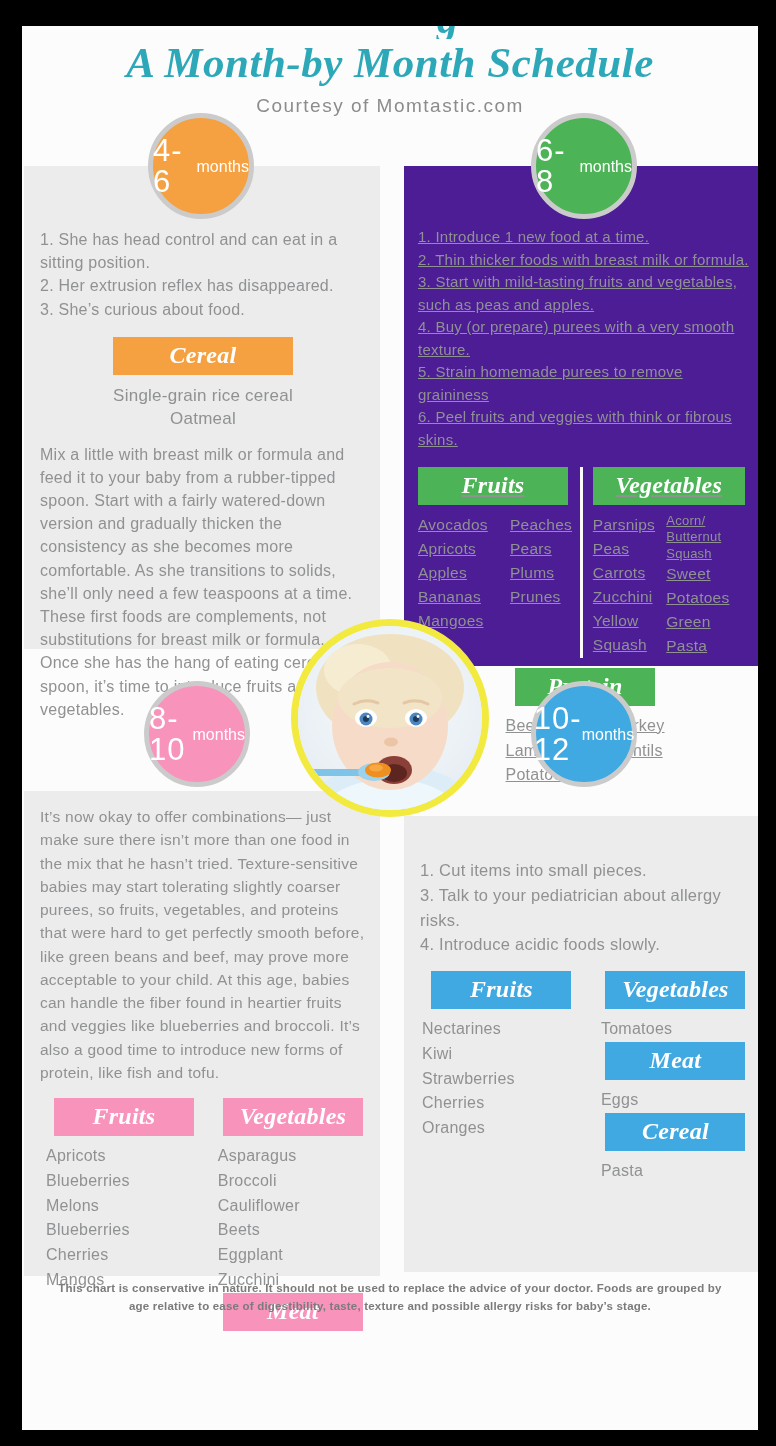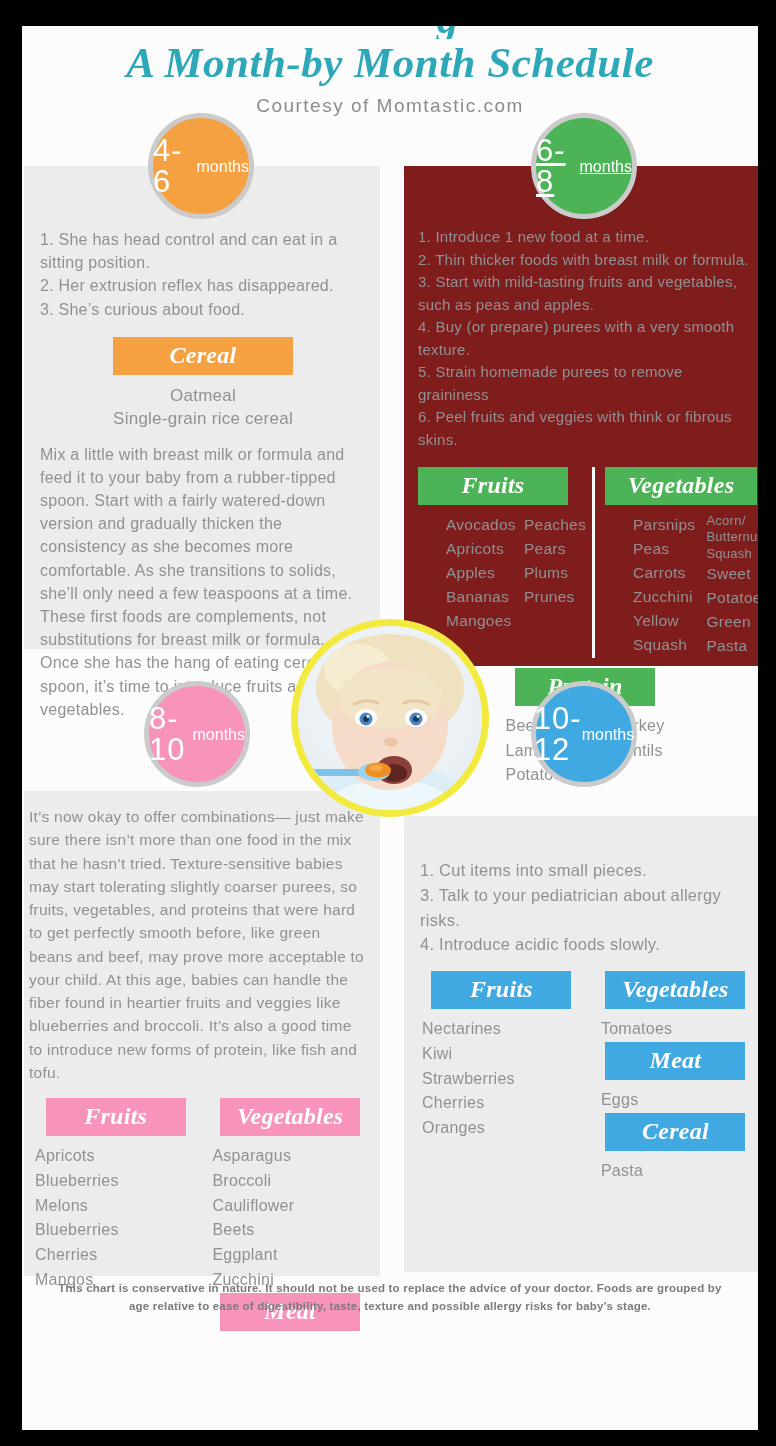--- a/index.html
+++ b/index.html
@@ -10,21 +10,21 @@
   
   .fragment-strip{position:absolute;left:0;top:0;width:100%;height:13px;overflow:hidden;}
   .fragment-strip span{position:absolute;left:415px;top:-31px;font:italic 600 42px "Liberation Serif","DejaVu Serif",serif;}
   .title{margin:12px 0 0 0;text-align:center;font:italic 600 43px "Liberation Serif","DejaVu Serif",serif;letter-spacing:0.5px;}
   .subtitle{margin-top:8px;text-align:center;color:#8c8c8c;font-size:19px;letter-spacing:1.5px;}
 
   
   .panel{position:absolute;background:#ececec;box-sizing:border-box;color:#8f9193;letter-spacing:0.25px;}
   #panel-46{left:2px;top:140px;width:356px;height:483px;padding:62px 14px 0 16px;}
   #panel-68{left:382px;top:140px;width:354px;height:500px;padding:60px 6px 0 14px;}
-  #panel-810{left:2px;top:765px;width:356px;height:485px;padding:14px 12px 0 5px;}
+  #panel-810{left:2px;top:765px;width:356px;height:485px;padding:14px 12px 0 16px;}
   #panel-1012{left:382px;top:790px;width:354px;height:456px;padding:42px 8px 0 16px;}
 
   .intro-item{font-size:16px;line-height:1.45;}
   #panel-68 .intro-item{font-size:15px;line-height:1.5;}
   #panel-1012 .intro-item{font-size:16.5px;line-height:1.5;}
   .para{font-size:16px;line-height:1.45;margin-top:12px;}
   #panel-810 .para{font-size:15.5px;line-height:1.5;margin-top:0;}
 
   
   .group-header{display:block;box-sizing:border-box;color:#fff;text-align:center;
@@ -45,21 +45,21 @@
   
   .photo-circle{position:absolute;left:269px;top:593px;width:184px;height:184px;border-radius:50%;
     border:7px solid #f2ea3f;overflow:hidden;background:#eef3f6;z-index:6;}
 
   
   .g68-row{display:flex;margin-top:16px;}
   .g68-fruits{width:168px;}
   .g68-veg{flex:1;border-left:3px solid #fafafa;padding-left:10px;margin-left:6px;}
   .g68-fruits .group-header{width:150px;}
   .g68-veg .group-header{width:152px;}
-  .cols{display:flex;margin-top:8px;margin-left:28px;}
+  .cols{display:flex;margin-top:8px;}
   .col{font-size:15.5px;line-height:1.55;}
   .g68-fruits .col:first-child{width:92px;}
   .g68-veg .col:first-child{width:96px;}
   .g68-veg .col:last-child .food-item:nth-child(-n+2){font-size:13px;line-height:1.25;}
   .protein-block{margin-top:10px;}
   .protein-block .group-header{width:140px;margin:0 auto;}
   .protein-cols{display:flex;justify-content:center;gap:44px;margin-top:8px;}
   .protein-cols .col{font-size:16px;line-height:1.55;}
 
   
@@ -92,27 +92,27 @@
     <div class="subtitle">Courtesy of Momtastic.com</div>
 
     <div class="panel" id="panel-46" style="background-color: rgb(236, 236, 236);">
       <div class="intro">
           <div class="intro-item">1. She has head control and can eat in a sitting position.</div>
           <div class="intro-item">2. Her extrusion reflex has disappeared.</div>
           <div class="intro-item">3. She’s curious about food.</div>
         </div>
       <div class="group-header gh-center" style="background-color: rgb(245, 160, 65);">Cereal</div>
       <div class="center-list">
+          <div class="food-item">Single-grain rice cereal</div>
           <div class="food-item">Oatmeal</div>
-          <div class="food-item">Single-grain rice cereal</div>
         </div>
       <div class="para">Mix a little with breast milk or formula and feed it to your baby from a rubber-tipped spoon. Start with a fairly watered-down version and gradually thicken the consistency as she becomes more comfortable. As she transitions to solids, she’ll only need a few teaspoons at a time. These first foods are complements, not substitutions for breast milk or formula. Once she has the hang of eating cereal off a spoon, it’s time to introduce fruits and vegetables.</div>
     </div>
 
-    <div class="panel" id="panel-68" style="background-color: #7f1d1d;">
+    <div class="panel" id="panel-68" style="background-color: #4c1d95; text-decoration: underline;">
       <div class="intro">
           <div class="intro-item">1. Introduce 1 new food at a time.</div>
           <div class="intro-item">2. Thin thicker foods with breast milk or formula.</div>
           <div class="intro-item">3. Start with mild-tasting fruits and vegetables, such as peas and apples.</div>
           <div class="intro-item">4. Buy (or prepare) purees with a very smooth texture.</div>
           <div class="intro-item">5. Strain homemade purees to remove graininess</div>
           <div class="intro-item">6. Peel fruits and veggies with think or fibrous skins.</div>
         </div>
       <div class="g68-row">
         <div class="g68-fruits">
@@ -229,21 +229,21 @@
               <div class="food-item">Pasta</div>
             </div>
         </div>
       </div>
     </div>
 
     <div class="badge" id="badge-46" style="background-color: rgb(245, 160, 65);">
       <div class="badge-range">4-6</div>
       <div class="badge-unit">months</div>
     </div>
-    <div class="badge" id="badge-68" style="background-color: rgb(76, 180, 86); text-decoration: underline;">
+    <div class="badge" id="badge-68" style="background-color: rgb(76, 180, 86);">
       <div class="badge-range">6-8</div>
       <div class="badge-unit">months</div>
     </div>
     <div class="badge" id="badge-810" style="background-color: rgb(248, 147, 188);">
       <div class="badge-range">8-10</div>
       <div class="badge-unit">months</div>
     </div>
     <div class="badge" id="badge-1012" style="background-color: rgb(65, 169, 225);">
       <div class="badge-range">10-12</div>
       <div class="badge-unit">months</div>

